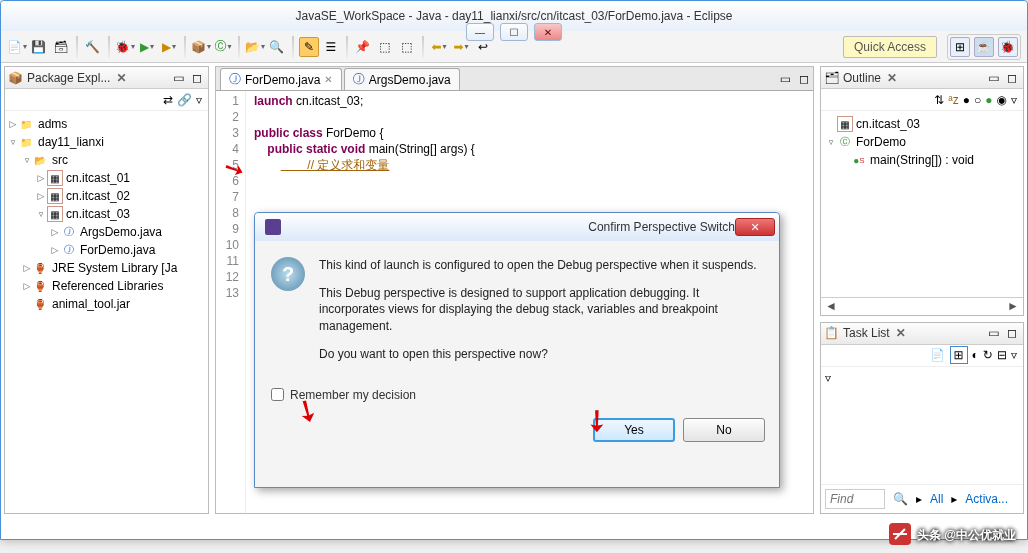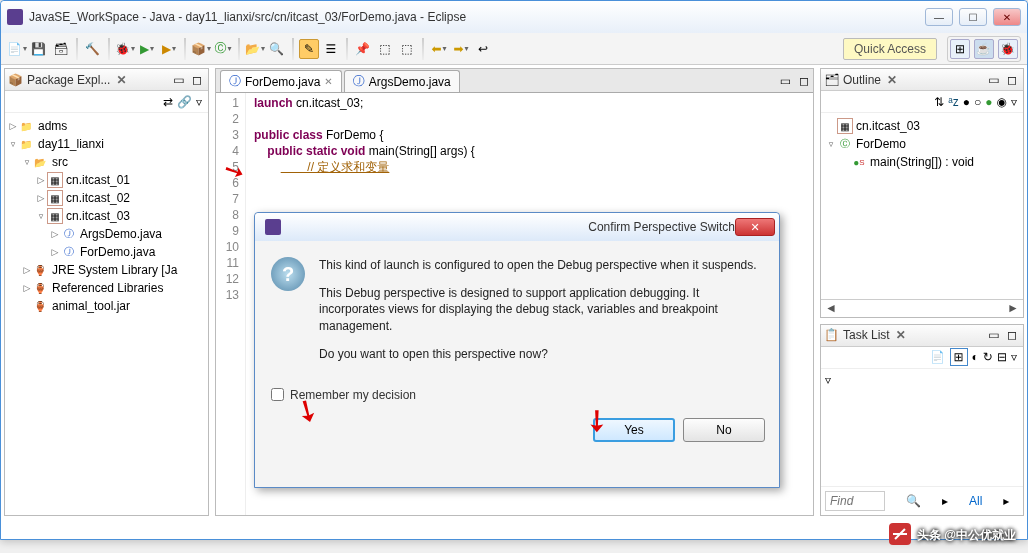--- a/index.html
+++ b/index.html
@@ -1,20 +1,20 @@
 <!DOCTYPE html>
 <html><head>
 <meta charset="utf-8">
 <style>
 * { margin: 0; padding: 0; box-sizing: border-box; font-family: "Segoe UI", Tahoma, sans-serif; font-size: 12px; }
 body { background: #f0f0f0; width: 1028px; height: 553px; position: relative; overflow: hidden; }
 
 
 .window { width: 1028px; height: 540px; background: #fff; border: 1px solid #4a90d9; border-radius: 4px 4px 0 0; box-shadow: 0 2px 8px rgba(0,0,0,.2);}
-.titlebar { height: 30px; background: linear-gradient(#fff,#e8eff9); display:flex; align-items:center; padding:16px 6px; border-radius: 4px 4px 0 0;}
+.titlebar { height: 30px; background: linear-gradient(#fff,#e8eff9); display:flex; align-items:center; padding:8px 6px; border-radius: 4px 4px 0 0; flex-direction: column;}
 .titlebar .icon { width:16px; height:16px; background:#5a3e8f; border-radius:2px; margin-right:6px;}
 .titlebar .title { flex:1; color:#333; }
 .win-btns { display:flex; gap:6px; }
 .win-btn { width:28px; height:18px; border:1px solid #a0b8d8; border-radius:3px; background:linear-gradient(#fdfdfd,#e6eef8); display:flex; align-items:center; justify-content:center; font-size:10px; color:#333;}
 .win-btn.close { background:linear-gradient(#f7c7c7,#e88); color:#600;}
 
 
 .menubar { height:22px; background:#f4f4f4; display:flex; align-items:center; padding:0 6px; gap:4px; border-bottom:1px solid #ddd;}
 .menubar span { padding:2px 8px; color:#333; }
 
@@ -66,21 +66,21 @@
 .code div{height:16px; line-height:16px; white-space:pre;}
 .kw{color:#7f0055; font-weight:bold;}
 .cmt{color:#a16207;text-decoration:underline;}
 .red-arrow{ position:absolute; color:#d00; font-size:24px; pointer-events:none;}
 
 
 .outline-body{ padding:4px; flex:1;}
 .outline-body .tree-item{ font-size:12px;}
 .hscroll{ height:18px; border-top:1px solid #ccc; display:flex; align-items:center; justify-content:space-between; padding:0 4px; color:#555;}
 .tasklist-body{ padding:4px; flex:1;}
-.find-row{ display:flex; align-items:center; gap:21px; padding:4px; border-top:1px solid #eee;}
+.find-row{ display:flex; align-items:center; gap:8px; padding:4px; border-top:1px solid #eee;}
 .find-row input{ border:1px solid #ccc; padding:2px 4px; width:60px; font-style:italic; color:#888;}
 .find-row a{ color:#0066cc; text-decoration:none;}
 
 
 .dialog-overlay{ position:absolute; left:254px; top:212px; width:526px; height:276px; border:1px solid #5a8ac6; background:#f4f4f4; box-shadow:3px 3px 8px rgba(0,0,0,.35); border-radius:4px 4px 0 0;}
 .dlg-title{ height:28px; background:linear-gradient(#fff,#dce9f9); display:flex; align-items:center; padding:0 4px; border-radius:4px 4px 0 0;text-align:right;}
 .dlg-title .icon{width:16px;height:16px;background:#5a3e8f;border-radius:2px;margin:0 6px;}
 .dlg-title .t{flex:1; color:#333;}
 .dlg-title .close{ width:40px;height:18px;background:linear-gradient(#e77,#c33); border:1px solid #a22;border-radius:3px;color:#fff; display:flex;align-items:center;justify-content:center;font-size:11px;}
 .dlg-body{ padding:16px 16px 8px 16px; display:flex; gap:14px;}
@@ -277,21 +277,21 @@
         <div class="panel-head">
           <span class="ico">🗂</span>
           <span class="ptitle">Outline</span>
           <span class="x">✕</span>
           <span class="spacer"></span>
           <span class="ico">▭</span>
           <span class="ico">◻</span>
         </div>
         <div class="panel-tools">
           <span class="ico">⇅</span>
-          <span class="ico" style="color:#0c4a6e">ᵃz</span>
+          <span class="ico" style="color:#a16207">ᵃz</span>
           <span class="ico">●</span>
           <span class="ico">○</span>
           <span class="ico" style="color:#393">●</span>
           <span class="ico">◉</span>
           <span class="ico">▿</span>
         </div>
         <div class="outline-body">
           <div class="tree-item">
               <span class="arrow"></span>
               <span class="ticon pkg">▦</span>

